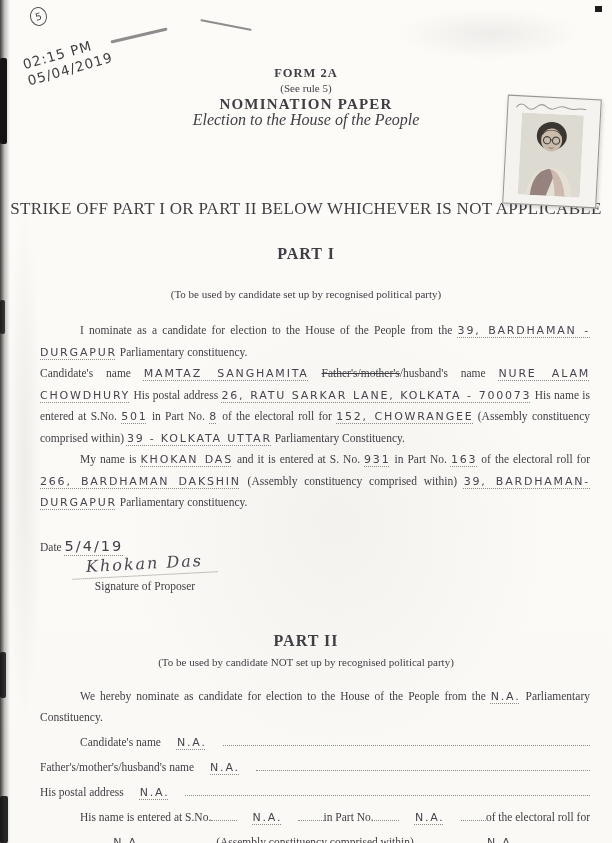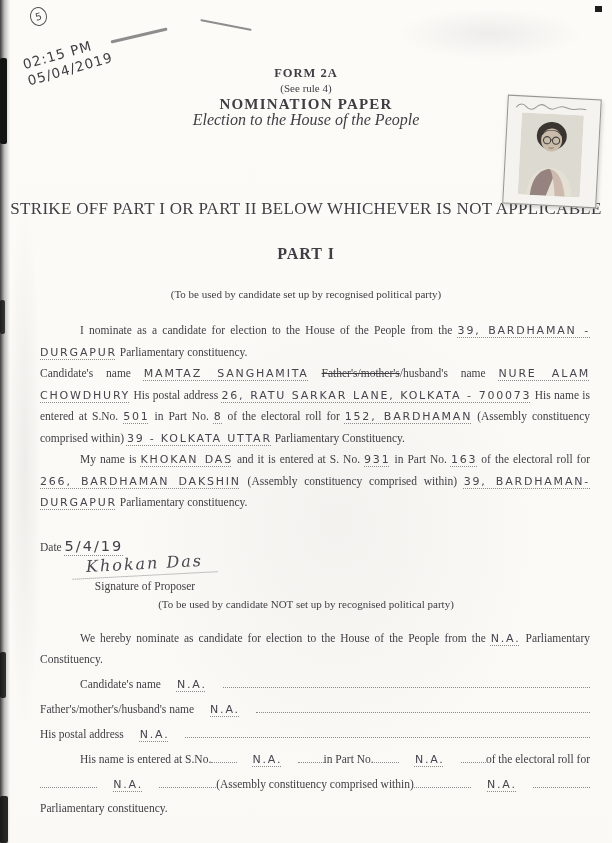--- a/index.html
+++ b/index.html
@@ -90,21 +90,21 @@
   <div class="circled">5</div>
   <div class="stroke st1"></div>
   <div class="stroke st2"></div>
   <div class="hw-note">
     <div>02:15 PM</div>
     <div>05/04/2019</div>
   </div>
 
   <div class="header">
     <div class="h-form">FORM 2A</div>
-    <div class="h-rule">(See rule 4)</div>
+    <div class="h-rule">(See rule 5)</div>
     <div class="h-title">NOMINATION PAPER</div>
     <div class="h-sub">Election to the House of the People</div>
   </div>
 
   <div class="photo-box">
     <svg class="stamp-squiggle" width="76" height="12" viewBox="0 0 76 12">
       <path d="M2 7 q5 -6 10 -1 t10 0 t10 -1 t10 1 t10 -1 t10 1 t10 0" stroke="#7a7a76" stroke-width="1" fill="none"></path>
     </svg>
     <svg class="photo-img" width="62" height="82" viewBox="0 0 62 82">
       <rect x="0" y="0" width="62" height="82" fill="#dcdad1"></rect>
@@ -137,21 +137,21 @@
       <span class="hw">MAMTAZ SANGHAMITA</span>
       <span class="struck">Father's/mother's</span><span>/husband's name</span>
       <span class="hw">NURE ALAM CHOWDHURY</span>
       <span>His postal address</span>
       <span class="hw">26, RATU SARKAR LANE, KOLKATA - 700073</span>
       <span>His name is entered at S.No.</span>
       <span class="hw">501</span>
       <span>in Part No.</span>
       <span class="hw">8</span>
       <span>of the electoral roll for</span>
-      <span class="hw">152, BARDHAMAN</span>
+      <span class="hw">152, CHOWRANGEE</span>
       <span>(Assembly constituency comprised within)</span>
       <span class="hw">39 - KOLKATA UTTAR</span>
       <span>Parliamentary Constituency.</span>
     </p>
     <p class="ind">
       <span>My name is</span>
       <span class="hw">KHOKAN DAS</span>
       <span>and it is entered at S. No.</span>
       <span class="hw">931</span>
       <span>in Part No.</span>
@@ -168,20 +168,21 @@
     <div class="date-left">
       <span>Date</span>
       <span class="hw-date">5/4/19</span>
     </div>
     <div class="sig-block">
       <span class="sig">Khokan Das</span>
       <div class="sig-label">Signature of Proposer</div>
     </div>
   </div>
 
+  <div class="part-h" style="margin-top:40px;">PART II</div>
   <div class="part-s" style="margin-top:6px;">(To be used by candidate NOT set up by recognised political party)</div>
 
   <div class="p2content">
     <p class="ind">
       <span>We hereby nominate as candidate for election to the House of the People from the</span>
       <span class="hw">N.A.</span>
       <span>Parliamentary Constituency.</span>
     </p>
 
     <div class="fill-row indent-row">

